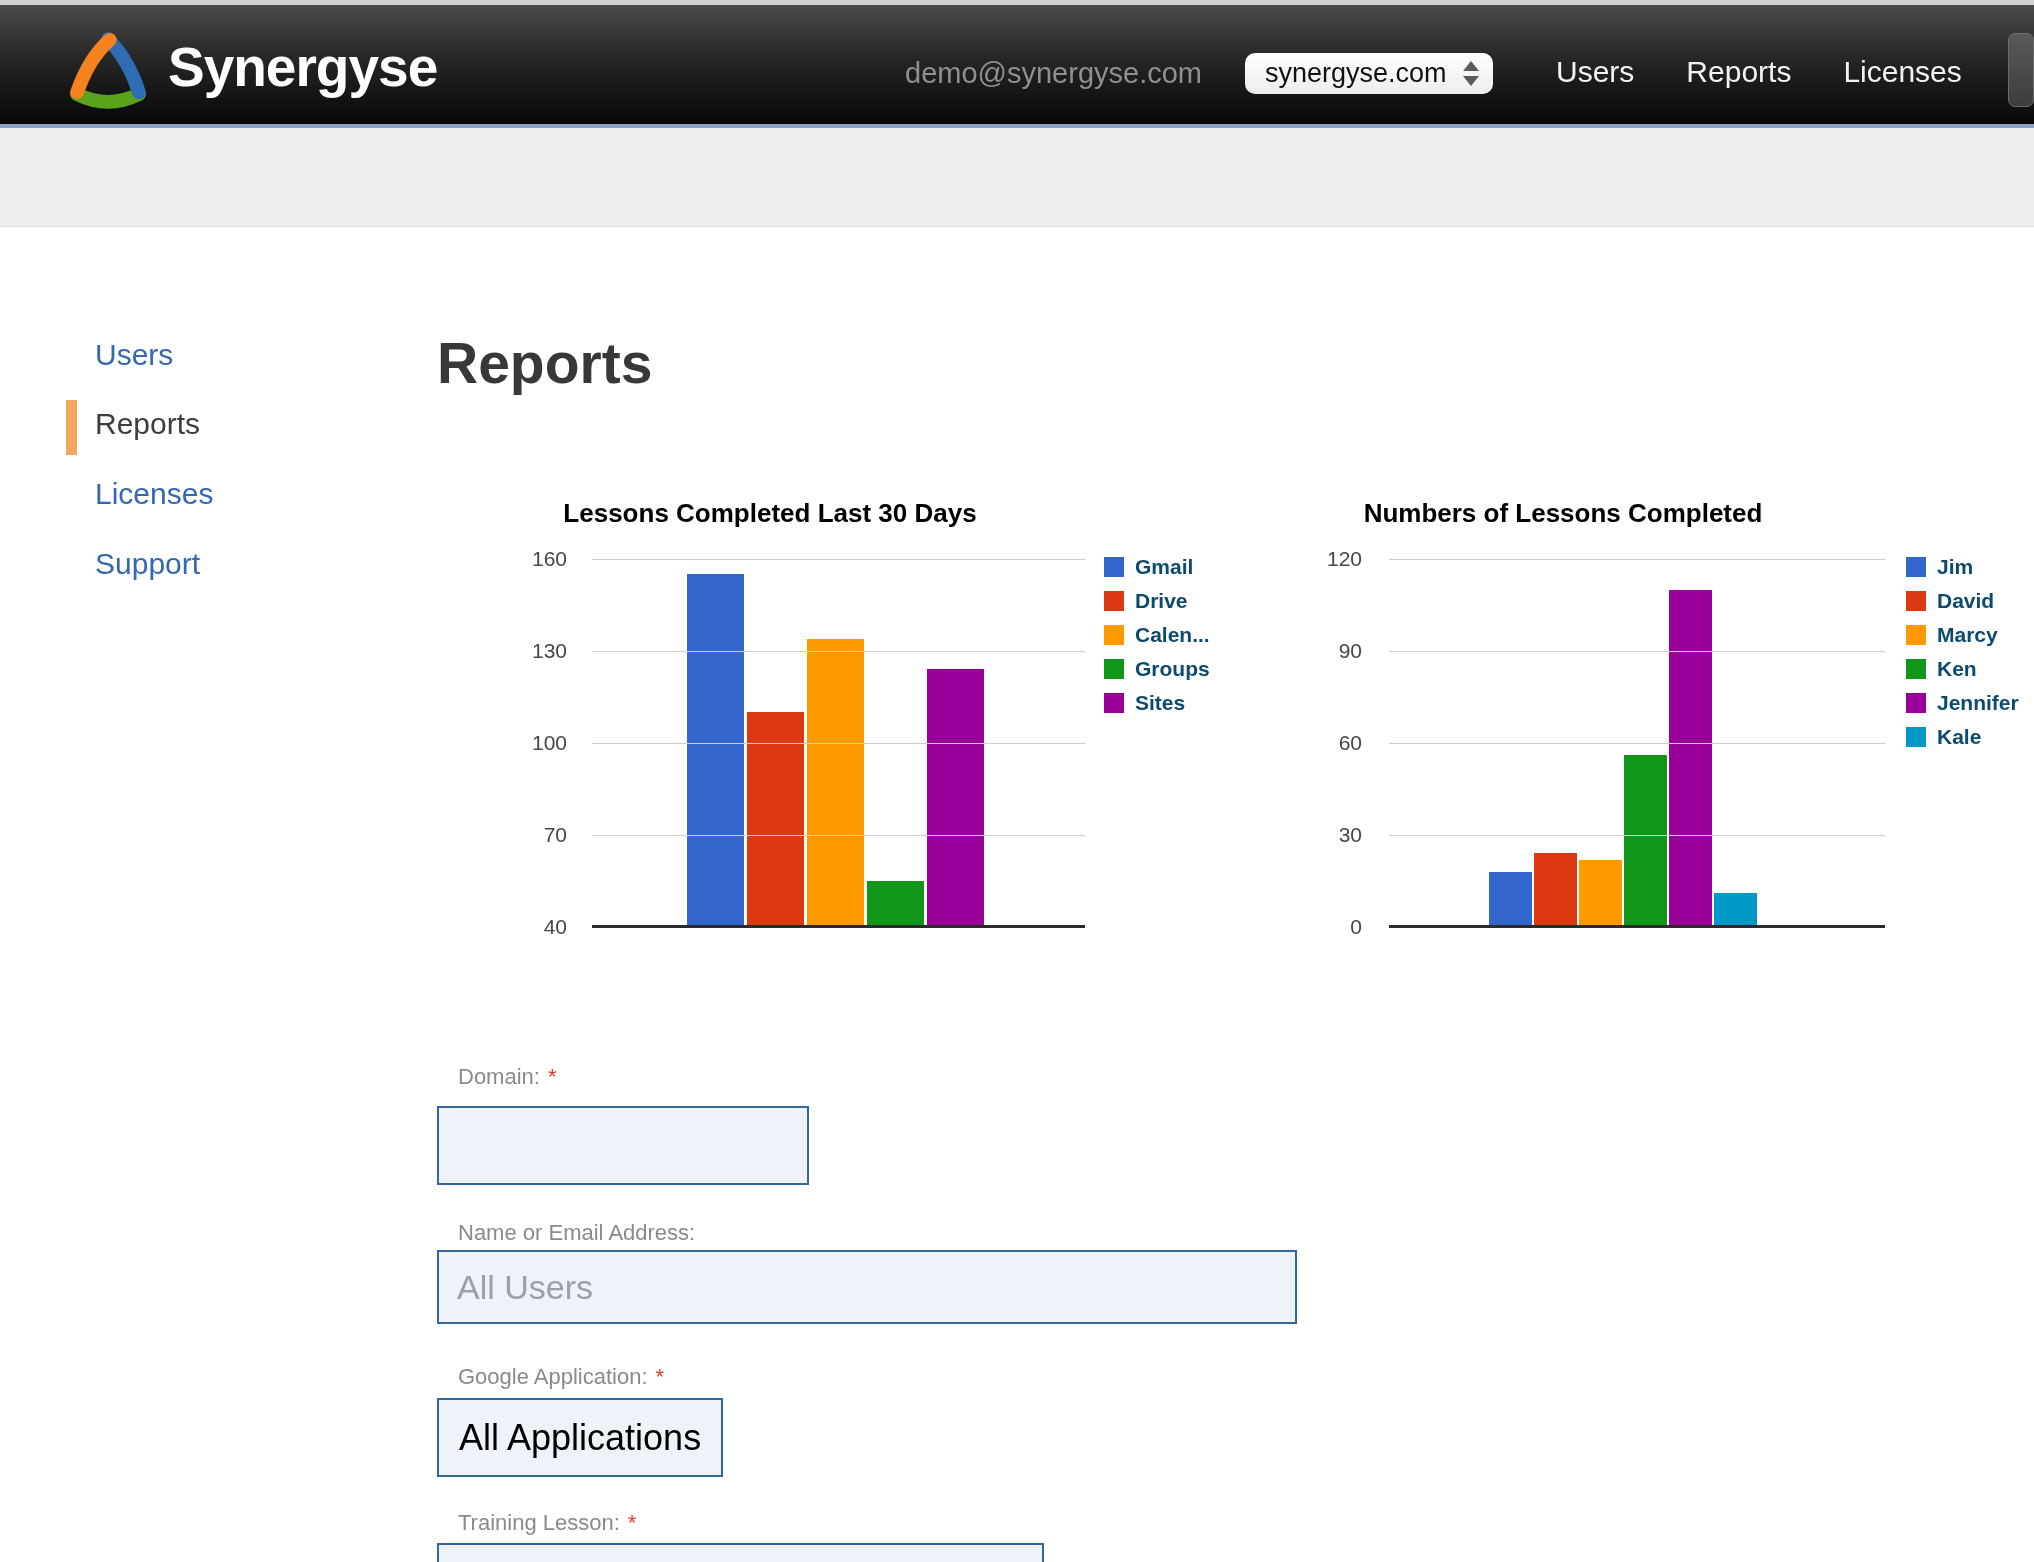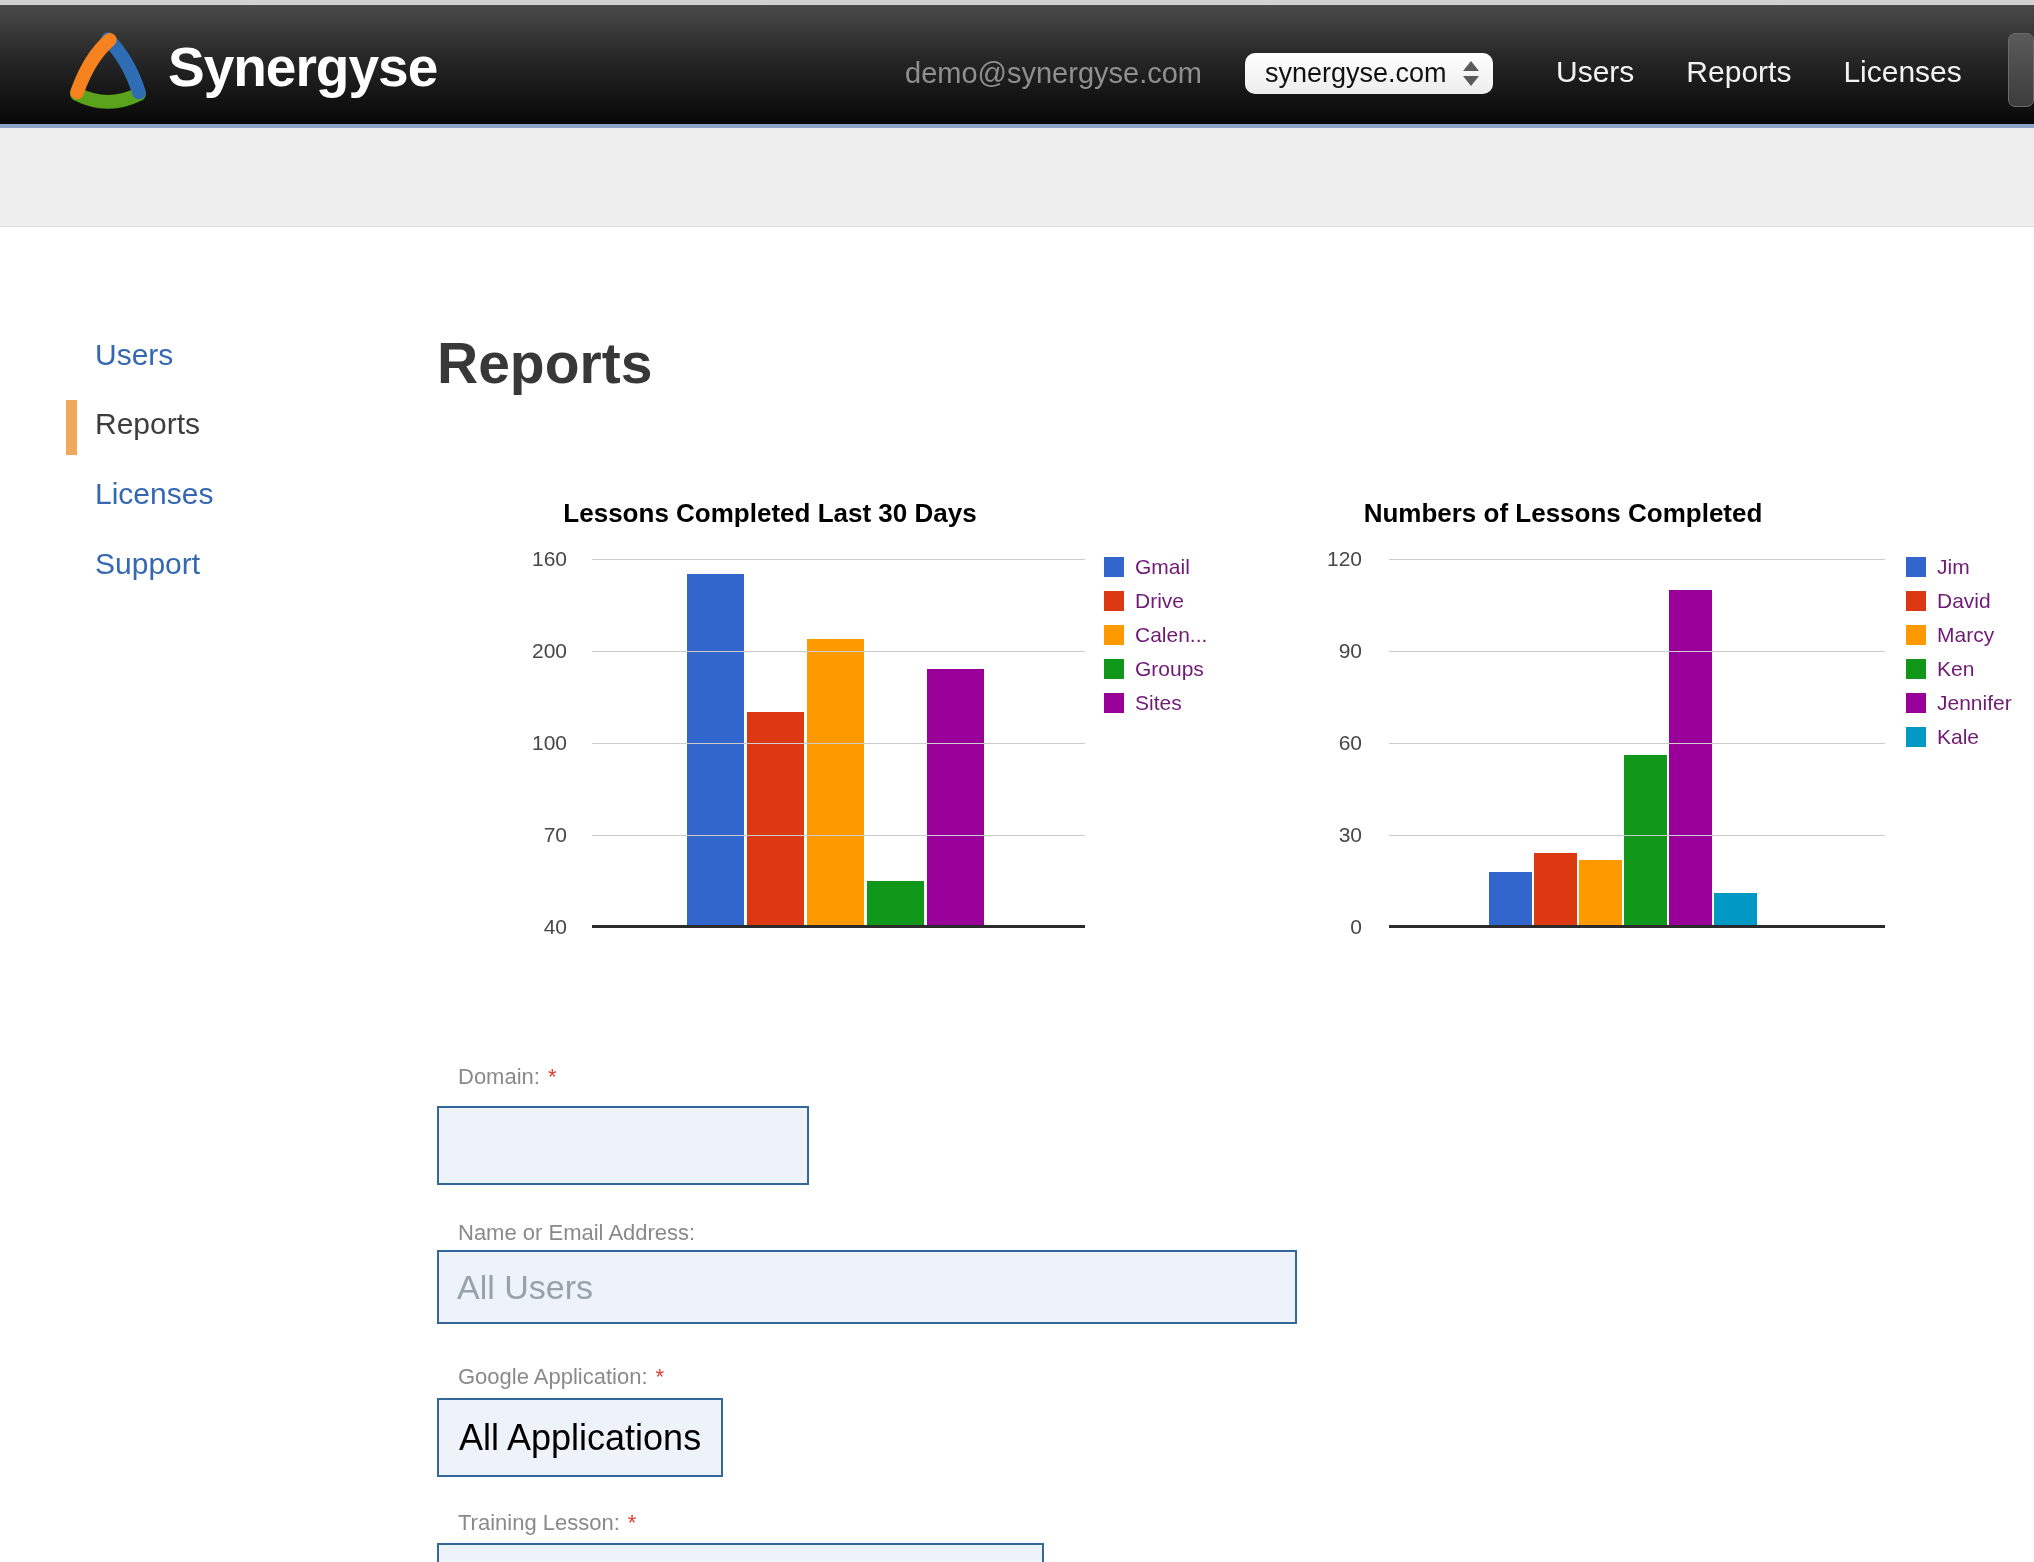--- a/index.html
+++ b/index.html
@@ -47,21 +47,21 @@
   .ylabels{position:absolute;top:559px;height:368px;width:87px;}
   .ytick{position:absolute;right:0;transform:translateY(-50%);font-size:21px;color:#474747;}
   .bars{position:absolute;left:0;right:0;bottom:0;display:flex;align-items:flex-end;box-sizing:border-box;}
   .chart[data-chart="0"] .bars{padding-left:95px;gap:3px;}
   .chart[data-chart="1"] .bars{padding-left:100px;gap:2px;}
   .chart[data-chart="0"] .bar{width:57px;}
   .chart[data-chart="1"] .bar{width:43px;}
   .legend{position:absolute;top:556px;display:flex;flex-direction:column;gap:13px;}
   .legend-item{display:flex;align-items:center;gap:11px;}
   .legend-swatch{width:20px;height:20px;display:inline-block;}
-  .legend-label{font-size:21px;color:#701a75;line-height:21px;}
+  .legend-label{font-size:21px;color:#0c4a6e;line-height:21px;font-weight:bold;}
 
   
   .field-label{position:absolute;font-size:22px;color:#8a8a8a;}
   .req{color:#e03c31;margin-left:8px;}
   .box{position:absolute;background:#eef2f9;border:2px solid #34679a;box-sizing:border-box;}
   input.box{outline:none;font-family:"Liberation Sans",sans-serif;font-size:34px;color:#444;padding:0 18px;}
   input.box::placeholder{color:#99a1ac;opacity:1;}
   .select-box{display:flex;align-items:center;padding-left:20px;font-size:36px;color:#000000;cursor:pointer;}
 </style>
 </head>
@@ -102,21 +102,21 @@
   <div class="side-item" style="top:547px">Support</div>
 
   <div class="page-title">Reports</div>
 
   <div class="chart" data-chart="0">
     <div class="chart-title" style="left:480px;top:498px;width:580px">Lessons Completed Last 30 Days</div>
     <div class="ylabels" style="left:480px">
         <div class="ytick" style="top: 368px;">40</div>
         <div class="ytick" style="top: 276px;">70</div>
         <div class="ytick" style="top: 184px;">100</div>
-        <div class="ytick" style="top: 92px;">200</div>
+        <div class="ytick" style="top: 92px;">130</div>
         <div class="ytick" style="top: 0px;">160</div>
       </div>
     <div class="plot" style="left:592px;width:493px">
       <div class="bars">
           <div class="bar" style="height: 352.667px; background: rgb(51, 102, 204);"></div>
           <div class="bar" style="height: 214.667px; background: rgb(220, 57, 18);"></div>
           <div class="bar" style="height: 288.267px; background: rgb(255, 153, 0);"></div>
           <div class="bar" style="height: 46px; background: rgb(16, 150, 24);"></div>
           <div class="bar" style="height: 257.6px; background: rgb(153, 0, 153);"></div>
         </div>

